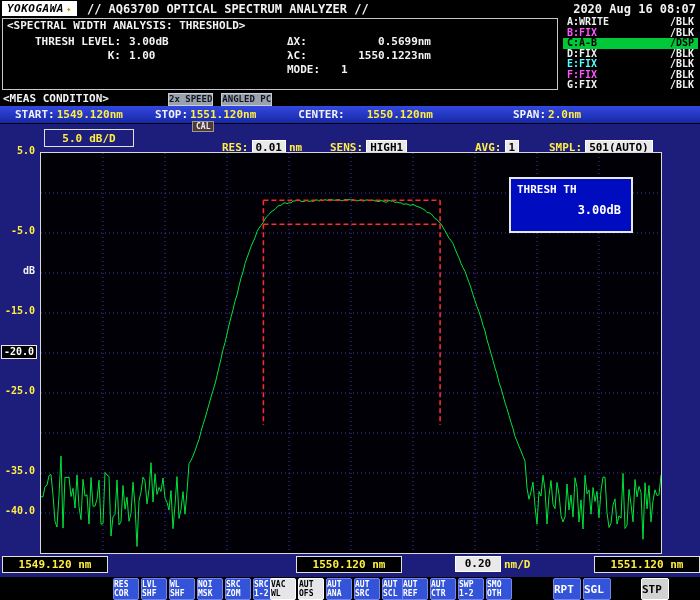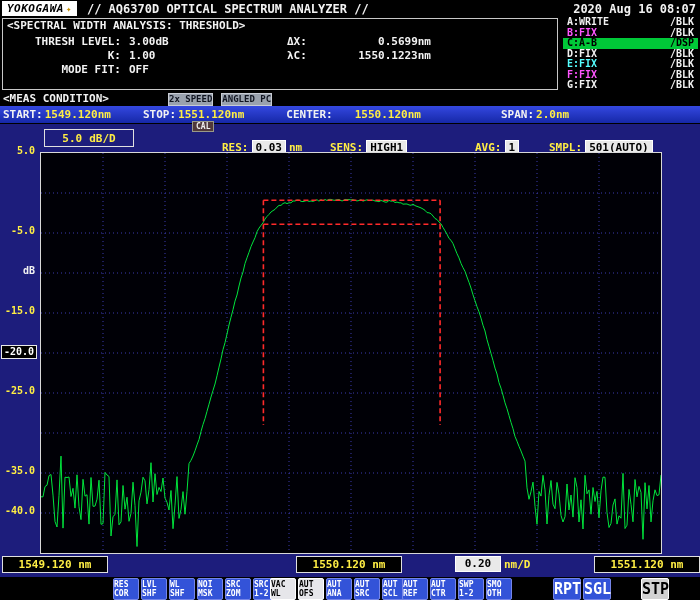--- a/index.html
+++ b/index.html
@@ -35,21 +35,21 @@
 
   
   .meas-title{position:absolute;left:3px;top:92px;color:var(--text-white);font-size:11px;}
   .meas-badges{position:absolute;left:168px;top:93px;display:flex;gap:8px;}
   .badge{background:var(--badge-gray);color:#101420;border:1px solid #c8ccd4;font-size:9px;
          height:11px;line-height:11px;padding:0 0;white-space:nowrap;}
   .meas-strip{position:absolute;left:0;top:106px;width:700px;height:17px;
               background:linear-gradient(var(--strip-blue-top),var(--strip-blue-bottom));
               display:flex;align-items:center;font-size:11px;white-space:nowrap;}
   .mi{display:inline-flex;}
-  .mi-1{margin-left:3px;}.mi-2{margin-left:32px;}.mi-3{margin-left:42px;gap:20px;}.mi-4{margin-left:80px;}
+  .mi-1{margin-left:15px;}.mi-2{margin-left:32px;}.mi-3{margin-left:42px;gap:20px;}.mi-4{margin-left:80px;}
   .mlabel{color:var(--text-white);}
   .mvalue{color:var(--text-yellow);margin-left:2px;}
 
   
   .scale-box{position:absolute;left:44px;top:129px;width:88px;height:16px;border:1px solid #e0e0e0;
              color:var(--text-yellow);font-size:11px;display:flex;align-items:center;justify-content:center;gap:7px;}
   .cal-badge{position:absolute;left:192px;top:121px;background:#50383a;border:1px solid #998;
              color:#eee;font-size:8px;height:9px;line-height:9px;padding:0 3px;}
   .setting{position:absolute;top:140px;display:flex;align-items:center;font-size:11px;color:var(--text-yellow);white-space:nowrap;margin-left:32px;}
   .s-res{left:190px;}.s-sens{left:298px;}.s-avg{left:443px;}.s-smpl{left:517px;}
@@ -76,21 +76,21 @@
   .xb-right{left:594px;width:104px;}
   .perdiv{position:absolute;left:452px;top:556px;display:flex;align-items:center;font-size:11px;color:var(--text-yellow);}
   .perdiv .wbox{height:14px;line-height:14px;min-width:38px;text-align:center;}
 
   
   .toolbar{position:absolute;left:0;top:577px;width:700px;height:23px;background:#000;}
   .tb-group{position:absolute;top:1px;display:flex;gap:2px;}
   #tb-g1{left:113px;}#tb-g2{left:270px;}#tb-g3{left:402px;}#tb-g4{left:553px;}#tb-g5{left:641px;}
   .tbtn{width:24px;height:20px;border-radius:2px;display:flex;flex-direction:column;align-items:flex-start;
         justify-content:center;font-size:8px;line-height:9px;cursor:pointer;white-space:nowrap;}
-  .tbtn.single{font-size:15px;width:26px;}
+  .tbtn.single{font-size:11px;width:26px;}
   .v-blue{background:var(--btn-blue);color:#fff;border:1px solid #7585e8;}
   .v-white{background:var(--btn-white);color:#000;border:1px solid #fff;}
   .v-gray{background:var(--btn-gray);color:#000;border:1px solid #fff;width:38px;font-size:10px;}
 </style>
 </head>
 <body>
 
 <div class="screen">
   <div class="display-bg"></div>
 
@@ -105,30 +105,30 @@
 
   <div class="analysis-panel">
     <div class="analysis-title">&lt;SPECTRAL WIDTH ANALYSIS: THRESHOLD&gt;</div>
     <div class="an-col an-left">
       <div class="an-row">
         <span class="an-label">THRESH LEVEL:</span><span class="an-value">3.00dB</span>
       </div>
       <div class="an-row">
         <span class="an-label">K:</span><span class="an-value">1.00</span>
       </div>
-      <div class="an-row">
-        <span class="an-label">MODE FIT:</span><span class="an-value">OFF</span>
-      </div>
     </div>
     <div class="an-col an-right">
       <div class="an-row">
         <span class="an-label">ΔX:</span><span class="an-value">0.5699nm</span>
       </div>
       <div class="an-row">
         <span class="an-label">λC:</span><span class="an-value">1550.1223nm</span>
+      </div>
+      <div class="an-row">
+        <span class="an-label">MODE:</span><span class="an-value left">1</span>
       </div>
     </div>
   </div>
 
   <div class="trace-panel" id="trace-rows">
       <div class="trace-row">
         <span style="color: rgb(242, 242, 242);">A:WRITE</span>
         <span style="color: var(--text-white);">/BLK</span>
       </div>
       <div class="trace-row">
@@ -181,21 +181,21 @@
       </span>
   </div>
 
   <div class="scale-box">
     <span>5.0</span>
     <span>dB/D</span>
   </div>
   <div class="cal-badge">CAL</div>
   <div class="setting s-res">
     <span>RES:</span>
-    <span class="wbox">0.03</span>
+    <span class="wbox">0.01</span>
     <span>nm</span>
   </div>
   <div class="setting s-sens">
     <span>SENS:</span>
     <span class="wbox">HIGH1</span>
   </div>
   <div class="setting s-avg">
     <span>AVG:</span>
     <span class="wbox">1</span>
   </div>
@@ -238,20 +238,24 @@
           <line x1="0" y1="360" x2="620" y2="360"></line>
         </g>
         <polyline points="0,343.8 2,343.8 4,333.6 6,332.2 8,322.6 10,321.5 12,342.1 14,368.5 16,374.0 18,342.3 20,303.1 22,375.1 24,324.2 26,324.5 28,324.0 30,343.5 32,335.3 34,355.1 36,321.8 38,353.8 40,366.6 42,326.3 44,343.2 46,341.7 48,371.1 50,324.5 52,353.3 54,353.1 56,346.2 58,327.2 60,371.3 62,370.6 64,319.4 66,322.0 68,323.5 70,383.0 72,363.5 74,361.6 76,326.9 78,371.8 80,368.9 82,332.5 84,356.2 86,344.2 88,368.3 90,360.3 92,329.2 94,352.5 96,393.5 98,347.8 100,339.2 102,324.2 104,327.8 106,350.9 108,336.6 110,309.7 112,349.0 114,320.7 116,341.5 118,334.4 120,338.5 122,325.0 124,345.1 126,349.3 128,357.0 130,337.5 132,375.7 134,352.1 136,323.6 138,365.4 140,356.5 142,338.6 144,361.2 146,338.5 148,310.6 150,307.3 152,303.0 154,297.8 156,291.9 158,286.5 160,278.5 162,271.5 164,265.6 166,258.3 168,251.2 170,244.0 172,237.4 174,231.0 176,222.8 178,214.1 180,205.9 182,196.6 184,189.7 186,181.0 188,172.0 190,164.2 192,156.7 194,148.1 196,142.0 198,133.0 200,125.0 202,119.0 204,110.5 206,104.8 208,99.3 210,93.6 212,89.0 214,84.7 216,78.7 218,75.1 220,72.4 222,69.8 224,66.0 226,63.4 228,61.4 230,59.0 232,57.6 234,56.4 236,54.1 238,52.4 240,52.4 242,50.5 244,49.7 246,50.6 248,49.8 250,49.8 252,48.0 254,48.0 256,47.1 258,47.2 260,48.3 262,48.6 264,48.0 266,47.6 268,48.4 270,48.0 272,48.4 274,47.6 276,46.7 278,48.2 280,46.6 282,47.9 284,46.5 286,47.5 288,46.4 290,46.4 292,47.1 294,47.3 296,46.8 298,46.5 300,47.7 302,47.8 304,46.4 306,46.7 308,46.6 310,46.9 312,46.7 314,47.4 316,47.9 318,47.5 320,46.7 322,48.2 324,47.4 326,46.8 328,47.6 330,47.3 332,47.1 334,48.0 336,48.2 338,48.7 340,47.5 342,48.1 344,49.1 346,49.1 348,47.4 350,48.2 352,47.9 354,49.5 356,49.1 358,49.8 360,49.8 362,51.2 364,51.0 366,51.0 368,51.9 370,52.3 372,51.1 374,52.6 376,53.4 378,54.1 380,54.9 382,56.0 384,57.3 386,59.6 388,59.8 390,60.7 392,63.0 394,65.5 396,66.5 398,69.0 400,70.8 402,74.4 404,77.8 406,81.2 408,85.4 410,87.3 412,90.6 414,95.7 416,100.7 418,104.9 420,110.4 422,114.7 424,118.3 426,124.0 428,129.3 430,135.1 432,141.8 434,147.8 436,153.7 438,158.8 440,165.1 442,172.3 444,178.0 446,186.6 448,193.5 450,200.5 452,207.5 454,215.1 456,221.0 458,229.7 460,235.2 462,242.2 464,249.8 466,255.7 468,262.6 470,269.4 472,275.7 474,283.5 476,288.2 478,293.4 480,298.0 482,303.2 484,308.1 486,334.9 488,346.3 490,338.6 492,329.1 494,353.3 496,371.3 498,338.5 500,343.1 502,322.3 504,336.8 506,371.0 508,342.3 510,327.5 512,351.2 514,355.7 516,329.4 518,341.1 520,362.4 522,369.0 524,363.7 526,331.0 528,357.0 530,342.0 532,364.1 534,324.7 536,334.5 538,369.0 540,346.8 542,376.0 544,322.3 546,340.8 548,336.9 550,361.2 552,334.5 554,348.5 556,338.4 558,364.7 560,337.8 562,324.1 564,324.3 566,359.5 568,374.5 570,370.4 572,352.0 574,345.9 576,371.1 578,362.8 580,365.2 582,320.4 584,375.5 586,372.2 588,336.4 590,351.3 592,368.8 594,326.5 596,343.9 598,333.4 600,339.4 602,386.3 604,329.7 606,355.9 608,332.5 610,368.9 612,347.8 614,336.8 616,342.6 618,341.7 620,322.0 " fill="none" stroke="var(--trace-green)" stroke-width="1"></polyline>
         <g stroke="var(--red-marker)" stroke-width="1.6" stroke-dasharray="5 3" fill="none">
           <line x1="222.4" y1="47.2" x2="399.1" y2="47.2"></line>
           <line x1="222.4" y1="71.2" x2="399.1" y2="71.2"></line>
           <line x1="222.4" y1="47.2" x2="222.4" y2="272.0"></line>
           <line x1="399.1" y1="47.2" x2="399.1" y2="272.0"></line>
         </g>
       </svg>
+    <div class="thresh-info">
+      <div class="ti-l1">THRESH TH</div>
+      <div class="ti-l2">3.00dB</div>
+    </div>
   </div>
 
   <div class="xbox xb-left">1549.120 nm</div>
   <div class="xbox xb-center">1550.120 nm</div>
   <div class="perdiv">
     <span class="wbox">0.20</span>
     <span>nm/D</span>
   </div>
   <div class="xbox xb-right">1551.120 nm</div>
 

